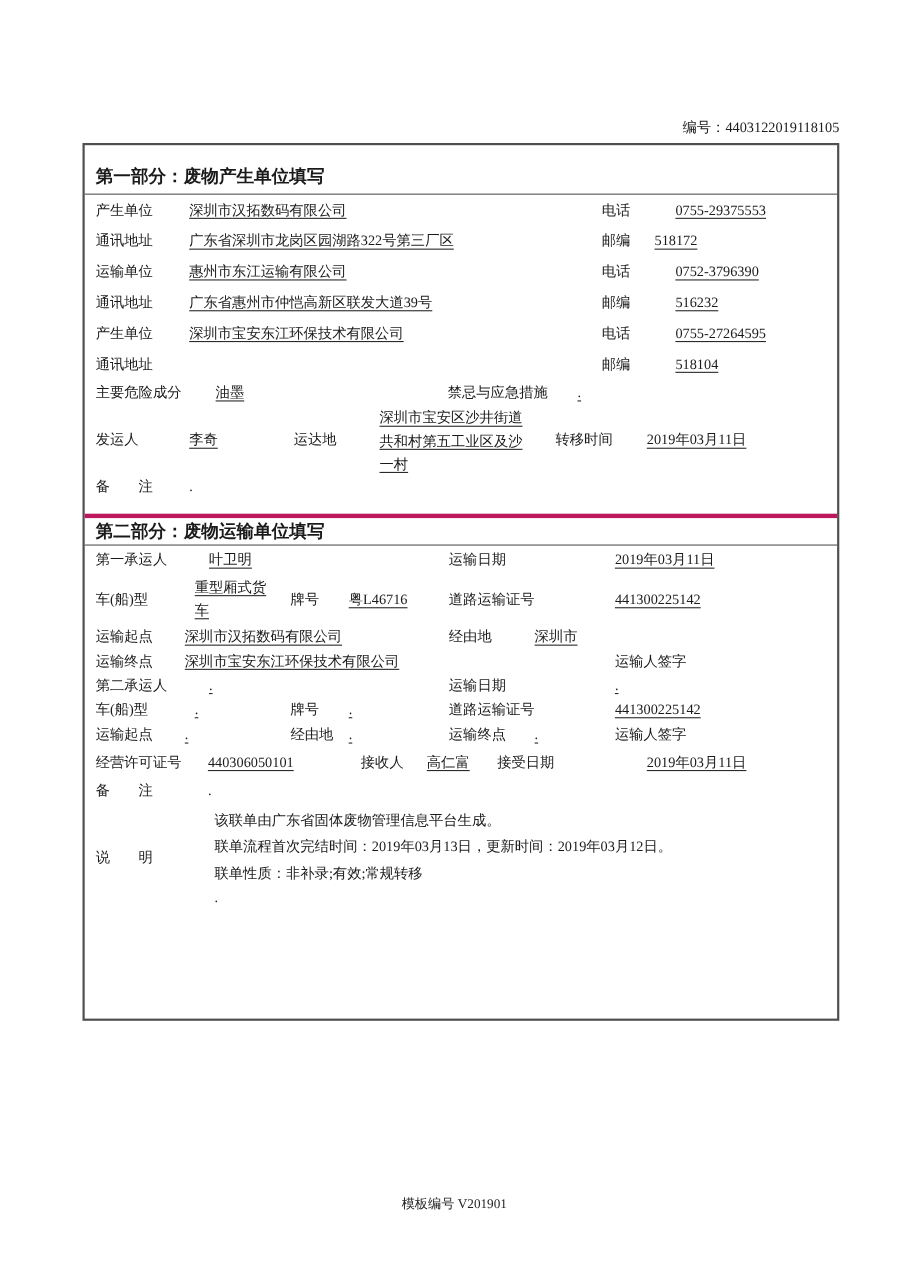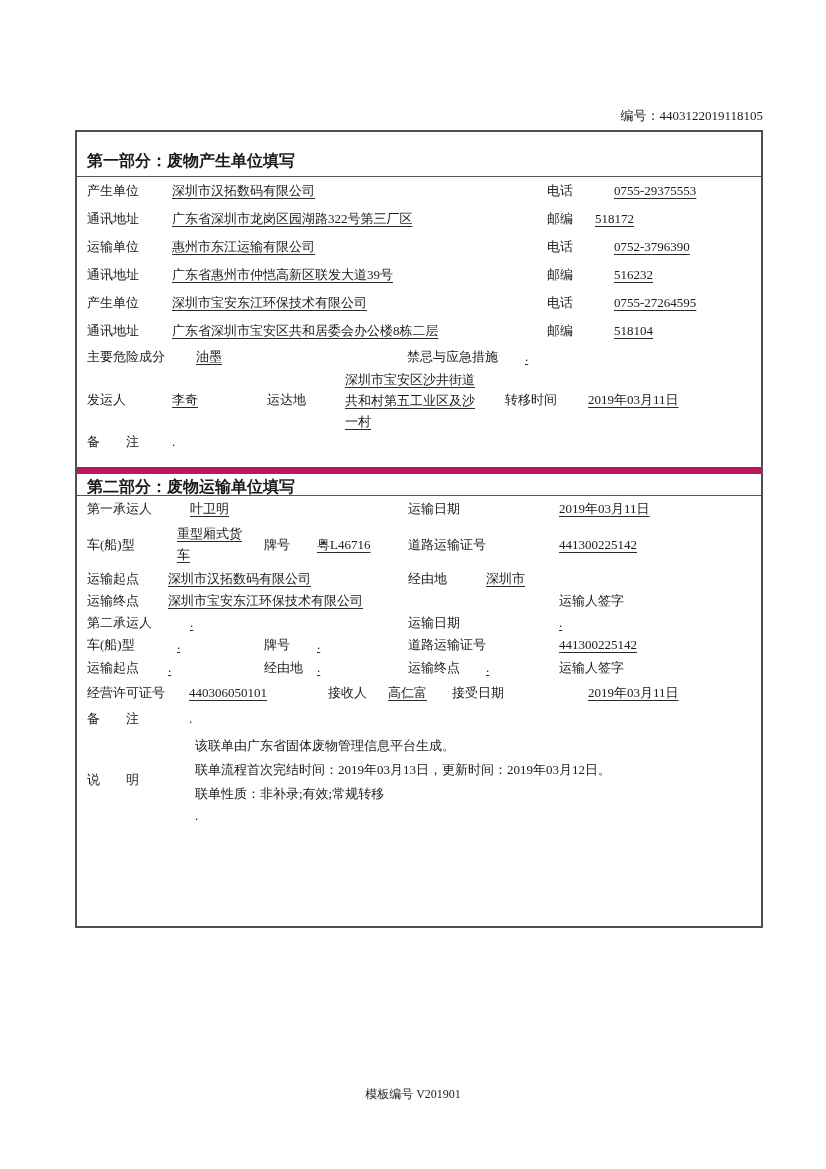--- a/index.html
+++ b/index.html
@@ -21,21 +21,21 @@
   .sheet {
     position: absolute; left: 75px; top: 130px; width: 688px; height: 798px;
     border: 2px solid #4f4f4f;
   }
   .sec-header {
     font-family: Liberation Sans, sans-serif;
     font-weight: 700; font-size: 16px; padding-left: 10px;
     border-bottom: 1px solid #555;
     margin-top: 14px;
   }
-  .sec-header.mid { border-top: 7px solid #be185d; }
+  .sec-header.mid { border-top: 4px solid #be185d; }
   .row { position: relative; font-size: 13px; }
   .f { position: absolute; white-space: nowrap; top: 0; }
   .lbl { color: #1a1a1a; }
   .u { text-decoration: underline; text-decoration-thickness: 1px; text-underline-offset: 3px; text-decoration-color: #2a2a2a; }
   .wrapv { white-space: normal; }
   .cb {
     display: inline-block; width: 11px; height: 11px; border: 1.5px solid #222;
     margin-left: 3px; vertical-align: -1px; text-align: center;
     font-size: 10px; line-height: 9px; font-weight: 700;
     font-family: "DejaVu Sans", sans-serif;
@@ -89,21 +89,20 @@
 
     <div class="row" style="height:28px; line-height:28px">
       <span class="f lbl" style="left:10px">产生单位</span>
       <span class="f u" style="left:95px">深圳市宝安东江环保技术有限公司</span>
       <span class="f lbl" style="left:470px">电话</span>
       <span class="f u" style="left:537px">0755-27264595</span>
     </div>
 
     <div class="row" style="height:28px; line-height:28px">
       <span class="f lbl" style="left:10px">通讯地址</span>
-      <span class="f u" style="left:95px">广东省深圳市宝安区共和居委会办公楼8栋二层</span>
       <span class="f lbl" style="left:470px">邮编</span>
       <span class="f u" style="left:537px">518104</span>
     </div>
 
 
 
 
     <div class="row" style="height:24px; line-height:24px">
       <span class="f lbl" style="left:10px">主要危险成分</span>
       <span class="f u" style="left:119px">油墨</span>

